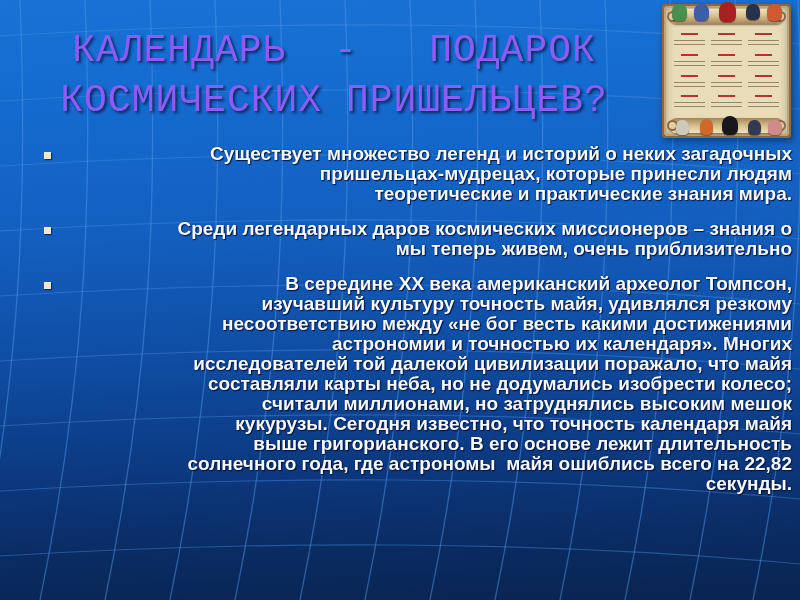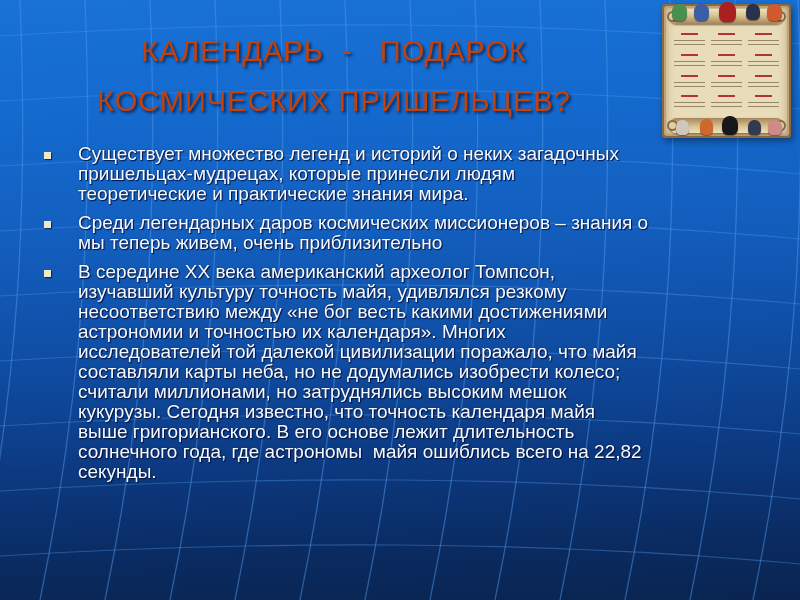--- a/index.html
+++ b/index.html
@@ -7,38 +7,40 @@
     width:800px;height:600px;overflow:hidden;position:relative;
     font-family:"Liberation Sans","DejaVu Sans",sans-serif;
     background:linear-gradient(178deg,#1a72d6 0%,#146ace 18%,#135fbf 38%,#0f4da3 58%,#0c3a82 75%,#0a2b61 90%,#092450 100%);
   }
   .slide{position:absolute;inset:0;}
   .grid-svg{position:absolute;inset:0;pointer-events:none;}
 
   
   .title{
     position:absolute;top:26px;left:0;width:668px;text-align:center;
-    color:#c2410c;font-size:29px;font-weight:400;letter-spacing:1px;
+    color:#8b5cf6;font-size:38px;font-weight:400;letter-spacing:1px;
     text-shadow:2px 2px 3px rgba(0,15,45,.75);
+    font-family:Liberation Mono, monospace;
   }
   .title .tline{white-space:pre;line-height:50px;height:50px;}
 
   
   .bullets{position:absolute;left:44px;top:144px;width:748px;}
   .bullet-item{display:flex;align-items:flex-start;}
-  .bullet-item + .bullet-item{margin-top:9px;}
+  .bullet-item + .bullet-item{margin-top:15px;}
   .bullet-marker{
     flex:0 0 7px;width:7px;height:7px;margin:8px 27px 0 0;
     background:#efe9c8;box-shadow:1px 1px 1px rgba(0,10,40,.6);
   }
   .bullet-text{flex:1;}
   .line{
-    color:#f6f9ff;font-size:19px;font-weight:400;line-height:20px;
+    color:#f6f9ff;font-size:19px;font-weight:700;line-height:20px;
     white-space:pre-wrap;
     text-shadow:1px 1px 1px rgba(0,12,50,.9),0 0 2px rgba(0,12,50,.45);
+    text-align:right;
   }
   .uword{text-decoration:underline;text-underline-offset:2px;}
 
   
   .cal-photo{
     position:absolute;left:662px;top:4px;width:129px;height:134px;
     background:#8a6a45;border-radius:3px;box-shadow:2px 3px 7px rgba(0,0,0,.4);
   }
   .parchment{
     position:absolute;inset:2px;background:#e9dcb8;border-radius:4px;

